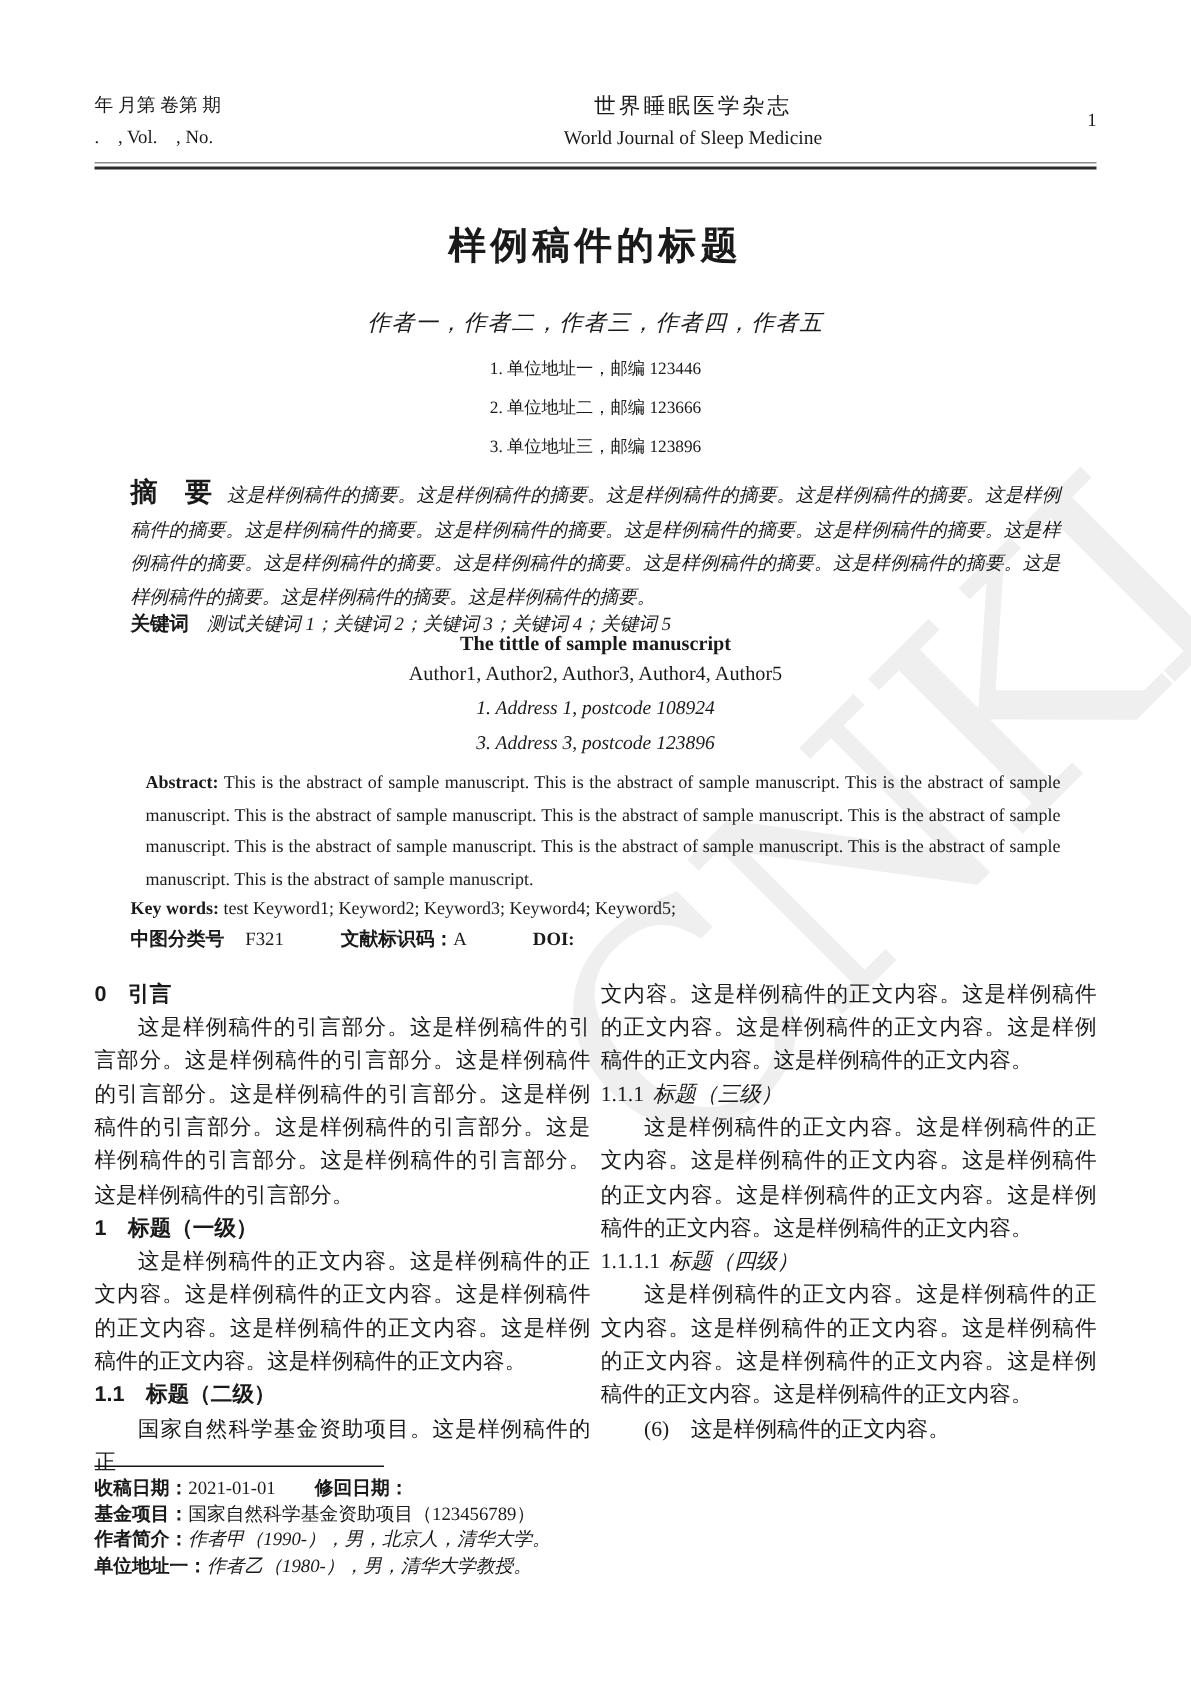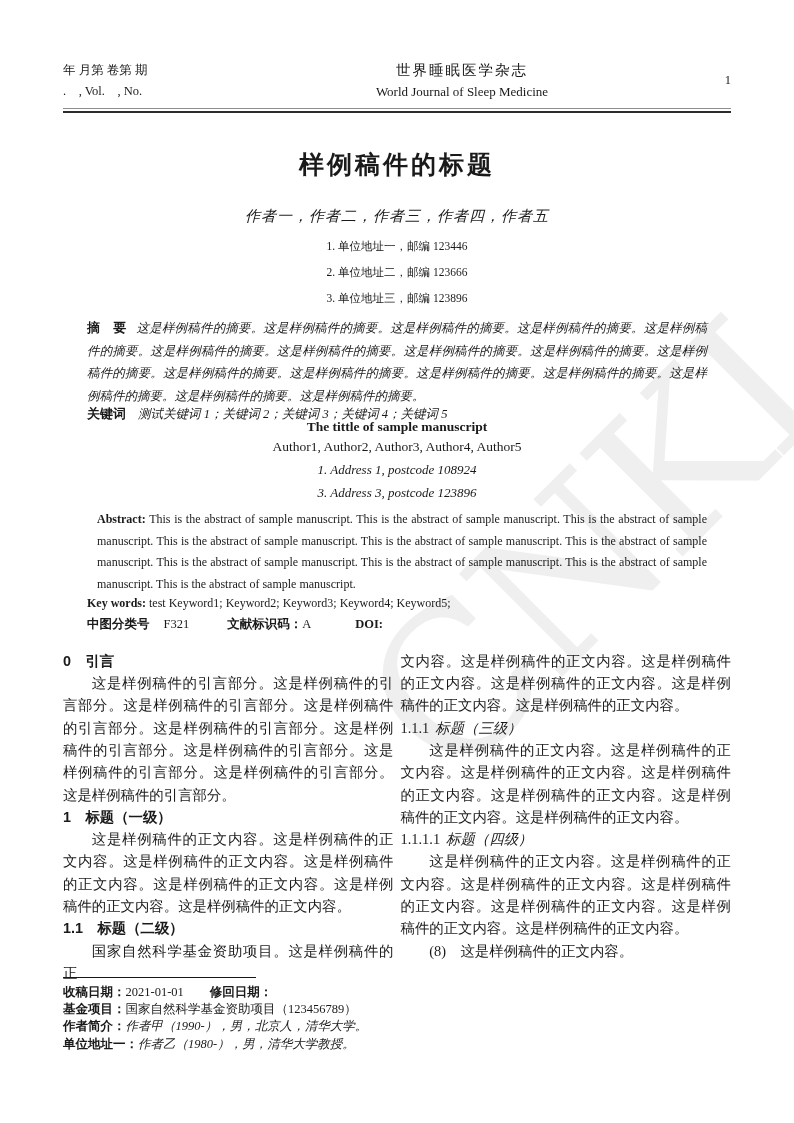--- a/index.html
+++ b/index.html
@@ -34,21 +34,21 @@
   .title-cn { margin-top:34px; text-align:center; font-weight:bold;
     font-size:25px; letter-spacing:3px; line-height:34px;
     font-family:"Liberation Sans","DejaVu Sans",sans-serif; }
   .authors-cn { margin-top:24px; text-align:center; font-size:15px;
     line-height:22px; letter-spacing:1px; }
   .affils-cn { margin-top:12px; text-align:center; font-size:11.5px; line-height:15px; }
   .affils-cn div { margin-bottom:11px; }
   .abs-cn { margin:3px 24px 0 24px; text-align:justify; font-size:12.5px;
     line-height:22.5px; word-break:break-all; }
   .abs-cn .lbl { font-weight:bold; font-style:normal; margin-right:10px;
-    font-family:"Liberation Sans","DejaVu Sans",sans-serif; font-size:13px;margin-top:15px; }
+    font-family:"Liberation Sans","DejaVu Sans",sans-serif; font-size:18px;margin-top:15px; }
   .kw-cn { margin:0 24px; font-size:12.5px; line-height:14px; }
   .kw-cn .lbl { font-weight:bold; margin-right:12px;
     font-family:"Liberation Sans","DejaVu Sans",sans-serif; font-size:13px; }
 
   
   .title-en { margin-top:-3px; text-align:center; font-weight:bold; font-size:13.5px; line-height:17px; }
   .authors-en { margin-top:4px; text-align:center; font-size:13.5px; line-height:16px; }
   .affils-en { margin-top:8px; text-align:center; font-size:13px; line-height:13px; font-style:italic; }
   .affils-en div { margin-bottom:10px; }
   .abs-en { margin:4px 24px 0 34px; text-align:justify; font-size:12px; line-height:21.7px; }
@@ -149,21 +149,21 @@
       <div class="col">
         <div class="para-cont">文内容。这是样例稿件的正文内容。这是样例稿件的正文内容。这是样例稿件的正文内容。这是样例稿件的正文内容。这是样例稿件的正文内容。</div>
         <div class="h-kai">
           <span class="num">1.1.1</span><span class="lab">标题（三级）</span>
         </div>
         <div class="para">这是样例稿件的正文内容。这是样例稿件的正文内容。这是样例稿件的正文内容。这是样例稿件的正文内容。这是样例稿件的正文内容。这是样例稿件的正文内容。这是样例稿件的正文内容。</div>
         <div class="h-kai">
           <span class="num">1.1.1.1</span><span class="lab">标题（四级）</span>
         </div>
         <div class="para">这是样例稿件的正文内容。这是样例稿件的正文内容。这是样例稿件的正文内容。这是样例稿件的正文内容。这是样例稿件的正文内容。这是样例稿件的正文内容。这是样例稿件的正文内容。</div>
-        <div class="para">(8)　这是样例稿件的正文内容。</div>
+        <div class="para">(6)　这是样例稿件的正文内容。</div>
       </div>
     </div>
   </div>
 
   <div class="footnote">
     <div class="fn-rule"></div>
     <div>
       <span class="fn-lbl">收稿日期：</span><span>2021-01-01</span><span class="fn-gap"></span><span class="fn-lbl">修回日期：</span>
     </div>
     <div>

